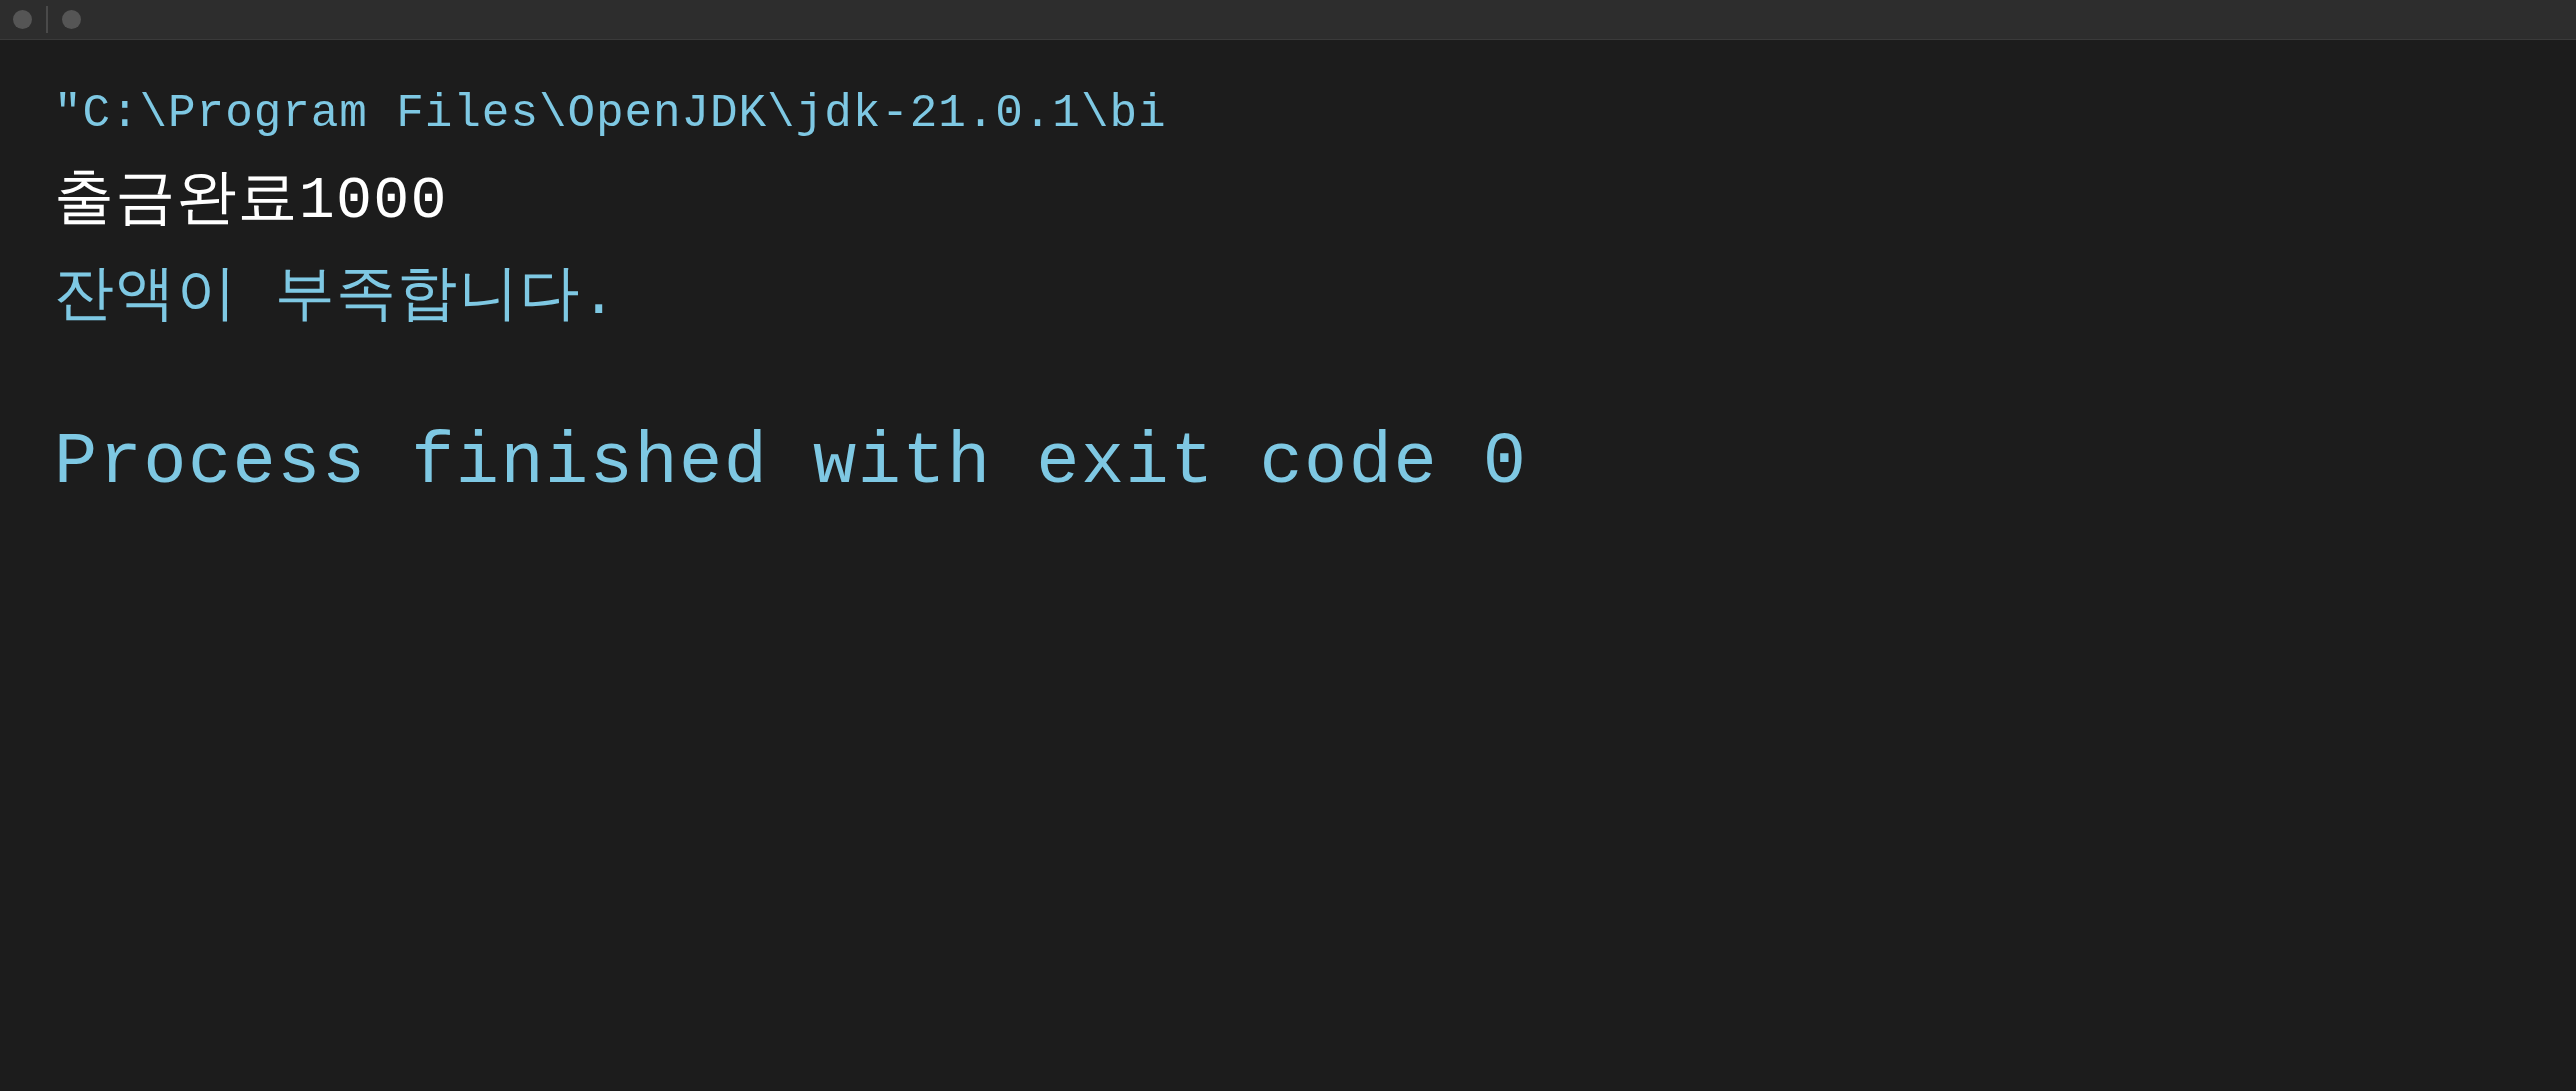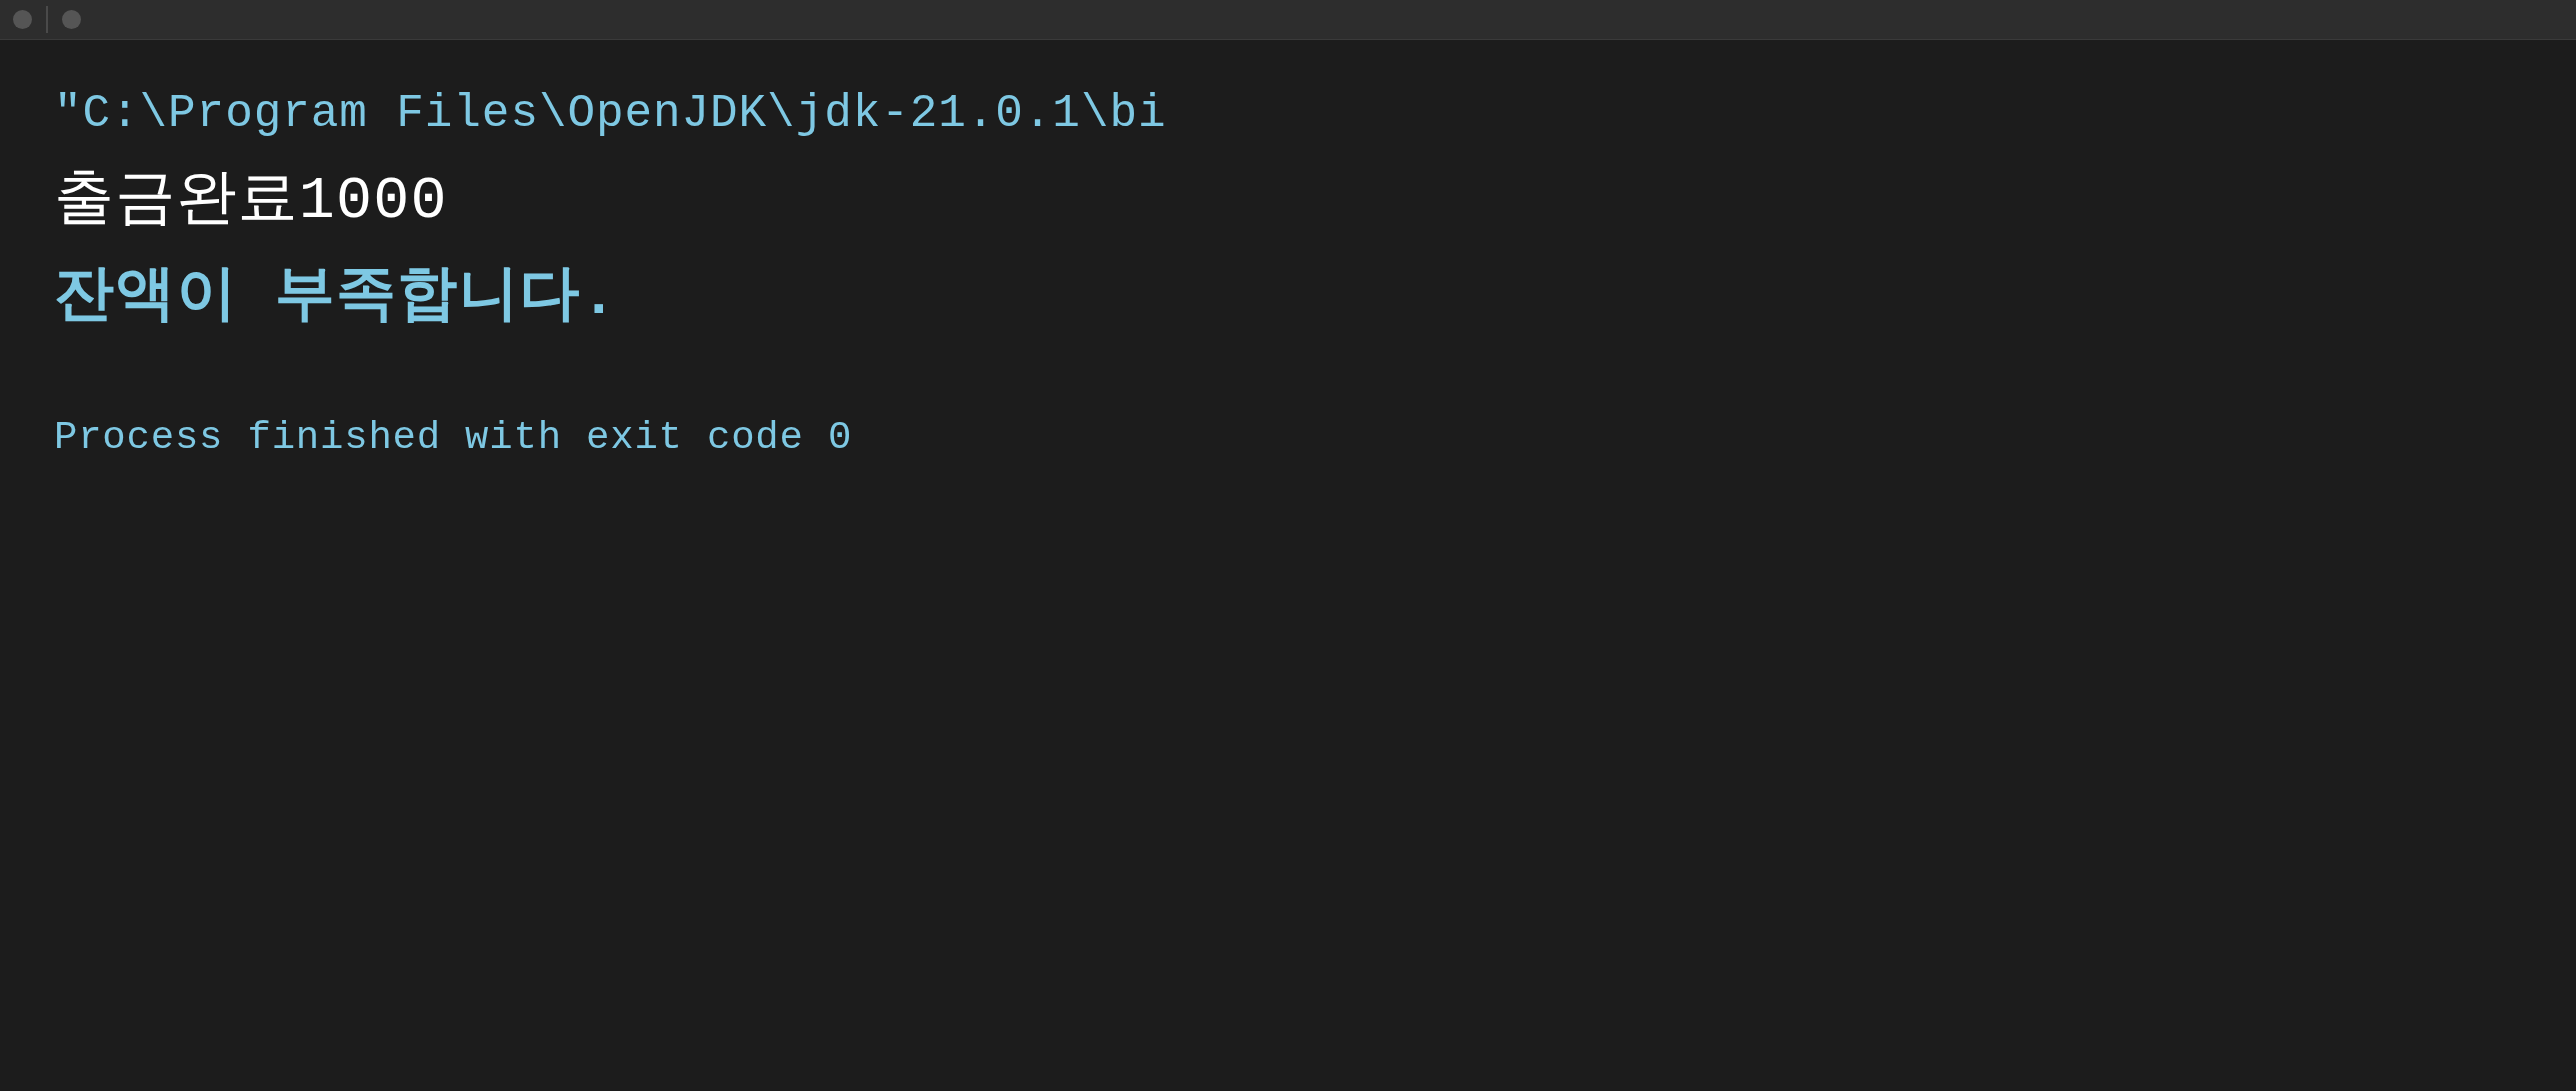--- a/index.html
+++ b/index.html
@@ -76,27 +76,27 @@
     .line-korean-1 {
       color: #ffffff;
       font-size: 60px;
       font-weight: 500;
       margin-bottom: 6.7px;
     }
 
     .line-korean-2 {
       color: #7ec8e3;
       font-size: 60px;
-      font-weight: 700;
+      font-weight: 400;
       margin-bottom: 40px;
     }
 
     .line-process {
       color: #7ec8e3;
-      font-size: 39px;
+      font-size: 72px;
       font-weight: 500;
       margin-top: 27px;
     }
   </style>
 </head>
 <body>
 
 <div class="terminal-container">
 
   <div class="top-bar">

